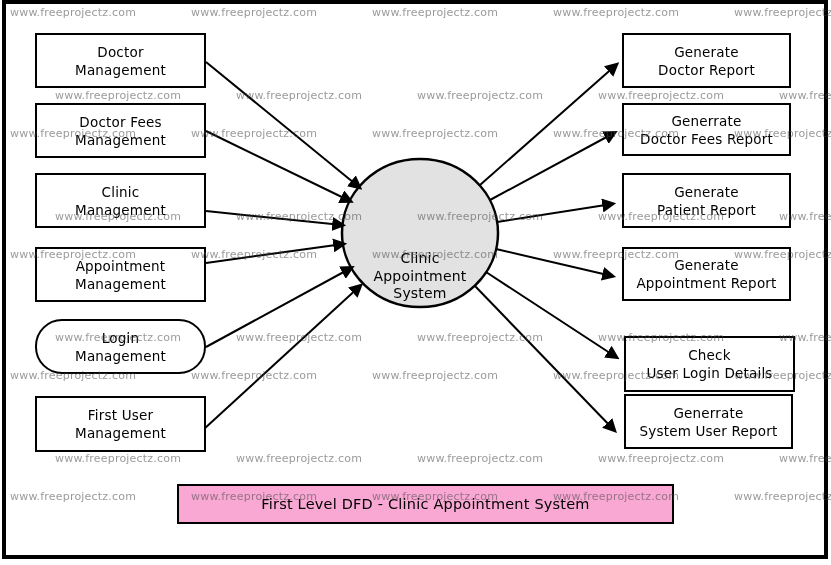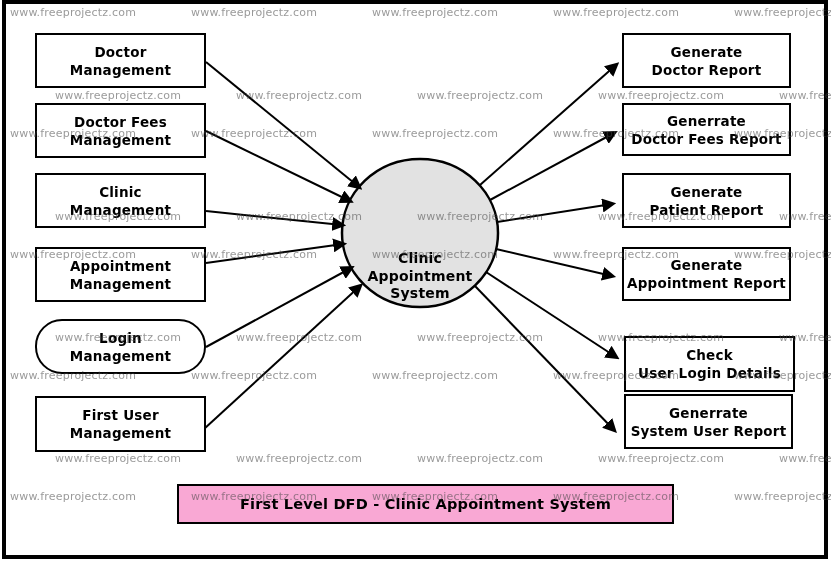--- a/index.html
+++ b/index.html
@@ -10,21 +10,21 @@
   .outer-border{
     position:absolute;left:2px;top:0px;width:826px;height:559px;
     border:4px solid #000;box-sizing:border-box;background:transparent;
   }
   .svg-layer{position:absolute;left:0;top:0;z-index:2;}
   .box{
     position:absolute;background:#ffffff;border:2.5px solid #000;box-sizing:border-box;
     display:flex;align-items:center;justify-content:center;text-align:center;z-index:3;
   }
   .box .lbl,.process-label,.title-text{
-    font-weight:bold;color:#000;white-space:pre-line;
+    font-weight:normal;color:#000;white-space:pre-line;
     font-size:13.5px;line-height:18px;letter-spacing:.2px;
   }
   
   .l1{left:35px;top:33px;width:171px;height:55px;}
   .l2{left:35px;top:103px;width:171px;height:55px;}
   .l3{left:35px;top:173px;width:171px;height:55px;}
   .l4{left:35px;top:247px;width:171px;height:55px;}
   .l5{left:35px;top:319px;width:171px;height:55px;border-radius:27px;}
   .l6{left:35px;top:396px;width:171px;height:56px;}
   

